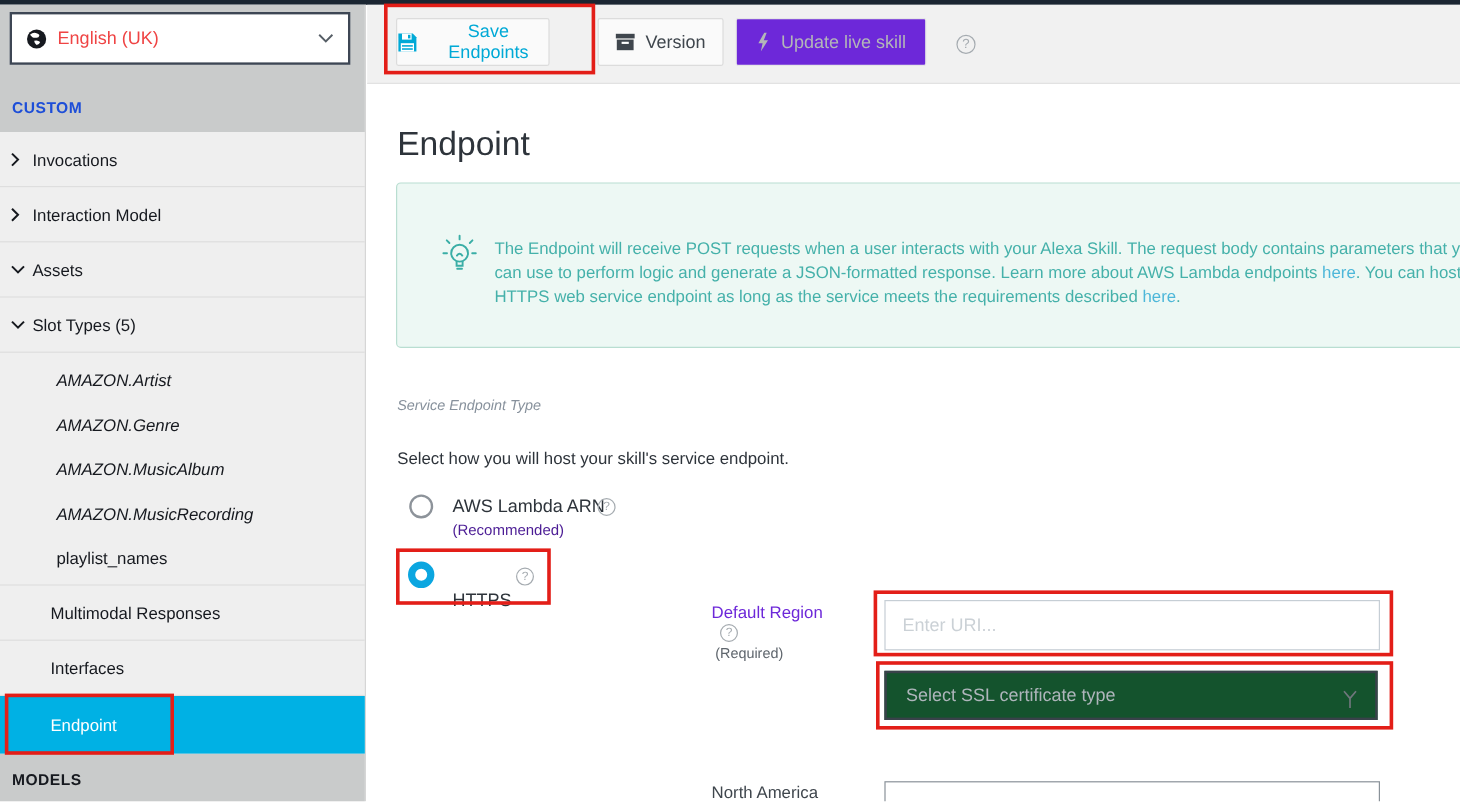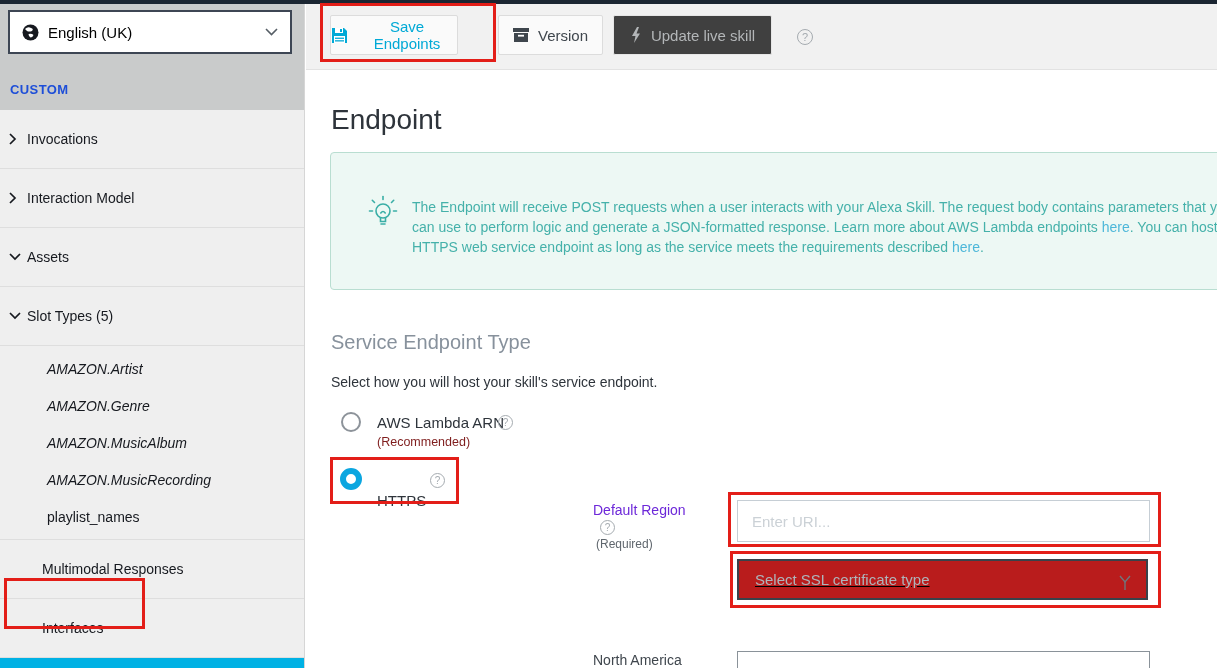--- a/index.html
+++ b/index.html
@@ -6,68 +6,68 @@
   body { font-family:"Liberation Sans", sans-serif; background:#fff; }
   .screen { position:relative; width:1217px; height:668px; overflow:hidden; background:#fff; }
 
   
   .topbar { position:absolute; left:0; top:0; width:1217px; height:4px; background:#1b2632; }
 
   
   .sidebar { position:absolute; left:0; top:4px; width:305px; height:664px; background:#efefef; border-right:1px solid #d6d6d6; }
   .sidebar-head { height:106px; background:#c9cbcb; position:relative; }
   .lang-select { position:absolute; left:8px; top:6px; width:284px; height:44px; background:#fff; border:2px solid #3d4654; display:flex; align-items:center; padding:0 12px; cursor:pointer; }
-  .lang-label { font-size:15px; color:#000000; margin-left:9px; }
+  .lang-label { font-size:15px; color:#ef4444; margin-left:9px; }
   .lang-chevron { margin-left:auto; display:flex; }
   .custom-label { position:absolute; left:10px; top:78px; font-size:13px; font-weight:bold; color:#1d4ed8; letter-spacing:.4px; }
 
-  .nav-item { height:59px; display:flex; align-items:center; padding-left:27px; border-bottom:1px solid #dedede; font-size:14px; color:#16191f; position:relative; cursor:pointer; }
+  .nav-item { height:46px; display:flex; align-items:center; padding-left:27px; border-bottom:1px solid #dedede; font-size:14px; color:#16191f; position:relative; cursor:pointer; }
   .nav-item .chev { position:absolute; left:9px; top:50%; transform:translateY(-50%); display:flex; }
   .sub-list { border-bottom:1px solid #dedede; padding:4px 0; }
   .sub-item { height:37px; display:flex; align-items:center; padding-left:47px; font-size:14px; color:#16191f; cursor:pointer; }
   .sub-item.italic { font-style:italic; }
   .nav-item.plain { padding-left:42px; }
   .nav-item.selected { background:#00b1e4; color:#fff; border-bottom:none; height:48px; }
   .models-head { height:42px; background:#c9cbcb; display:flex; align-items:center; padding-left:10px; font-size:13px; font-weight:bold; color:#16191f; letter-spacing:.4px; }
 
   
   .toolbar { position:absolute; left:306px; top:4px; width:911px; height:66px; background:#f1f1f1; border-bottom:1px solid #e2e2e2; }
   .btn { position:absolute; height:40px; top:15px; display:flex; align-items:center; justify-content:center; gap:9px; background:#fafafa; border:1px solid #dcdcdc; border-radius:2px; font-size:15px; cursor:pointer; }
   .btn-save { left:330px; width:128px; color:#00a9d6; }
   .btn-version { left:498px; width:105px; color:#3f464d; }
-  .btn-update { left:613px; width:159px; color:#b3b6b8; background:#404040; border-color:#e6e6e6; cursor:default; }
+  .btn-update { left:613px; width:159px; color:#b3b6b8; background:#6d28d9; border-color:#e6e6e6; cursor:default; }
   .help-circle { width:16px; height:16px; border:1px solid #a5abb0; border-radius:50%; color:#a5abb0; font-size:11px; display:inline-flex; align-items:center; justify-content:center; }
   .toolbar-help { position:absolute; left:797px; top:29px; }
 
   
   .page-title { position:absolute; left:331px; top:104px; font-size:28px; font-weight:400; color:#2e343b; }
   .info-banner { position:absolute; left:330px; top:152px; width:985px; height:138px; background:#edf8f4; border:1px solid #b9ded1; border-radius:4px; }
   .bulb { position:absolute; left:36px; top:42px; }
   .info-text { position:absolute; left:81px; top:44px; width:878px; font-size:14px; line-height:20px; color:#45b1aa; }
   .info-link { color:#4db7d9; cursor:pointer; }
 
-  .section-heading { position:absolute; left:331px; top:331px; font-size:20px; font-weight:400; color:#87919c; }
+  .section-heading { position:absolute; left:331px; top:331px; font-size:12px; font-weight:400; color:#87919c;font-style:italic; }
   .section-sub { position:absolute; left:331px; top:374px; font-size:14px; color:#2e343b; }
 
   .radio-off { position:absolute; left:341px; top:412px; width:20px; height:20px; border:2px solid #8d939a; border-radius:50%; background:#fff; cursor:pointer; }
   .radio-on { position:absolute; left:340px; top:468px; width:22px; height:22px; border:6px solid #0ba6e0; border-radius:50%; background:#fff; cursor:pointer; }
   .opt-label { position:absolute; font-size:15px; color:#2e343b; cursor:pointer; }
   .lambda-label { left:377px; top:414px; }
   .lambda-help { position:absolute; left:498px; top:415px; width:15px; height:15px; font-size:10px; }
-  .recommended { position:absolute; left:377px; top:435px; font-size:12.5px; color:#7f1d1d; }
+  .recommended { position:absolute; left:377px; top:435px; font-size:12.5px; color:#4c1d95; }
   .https-label { left:377px; top:492px; }
   .https-help { position:absolute; left:430px; top:473px; width:15px; height:15px; font-size:10px; }
 
   .dr-label { position:absolute; left:593px; top:502px; font-size:14px; color:#6d28d9; }
   .dr-help { position:absolute; left:600px; top:520px; width:15px; height:15px; font-size:10px; }
   .dr-required { position:absolute; left:596px; top:537px; font-size:12px; color:#5f666d; }
 
   .uri-input { position:absolute; left:737px; top:500px; width:413px; height:42px; border:1px solid #c6ced5; background:#fff; padding:0 14px; font-size:15px; color:#2e343b; font-family:"Liberation Sans", sans-serif; }
   .uri-input::placeholder { color:#cbd1d6; opacity:1; }
-  .ssl-select { position:absolute; left:737px; top:559px; width:411px; height:41px; border:2px solid #39424a; background:#b91c1c; display:flex; align-items:center; padding:0 16px; cursor:pointer;text-decoration:underline; }
+  .ssl-select { position:absolute; left:737px; top:559px; width:411px; height:41px; border:2px solid #39424a; background:#14532d; display:flex; align-items:center; padding:0 16px; cursor:pointer; }
   .ssl-placeholder { font-size:15px; color:#aeb5bb; }
   .ssl-caret { position:absolute; right:14px; top:12px; }
 
   .na-label { position:absolute; left:593px; top:652px; font-size:14px; color:#3f464d; }
   .na-input { position:absolute; left:737px; top:651px; width:413px; height:40px; border:1px solid #8a9299; background:#fff; padding:0 14px; font-size:15px; font-family:"Liberation Sans", sans-serif; }
 
   
   .anno { position:absolute; border:3px solid #e31e18; pointer-events:none; z-index:50; }
   .anno-save { left:320px; top:3px; width:176px; height:59px; }
   .anno-endpoint { left:4px; top:578px; width:141px; height:51px; }

